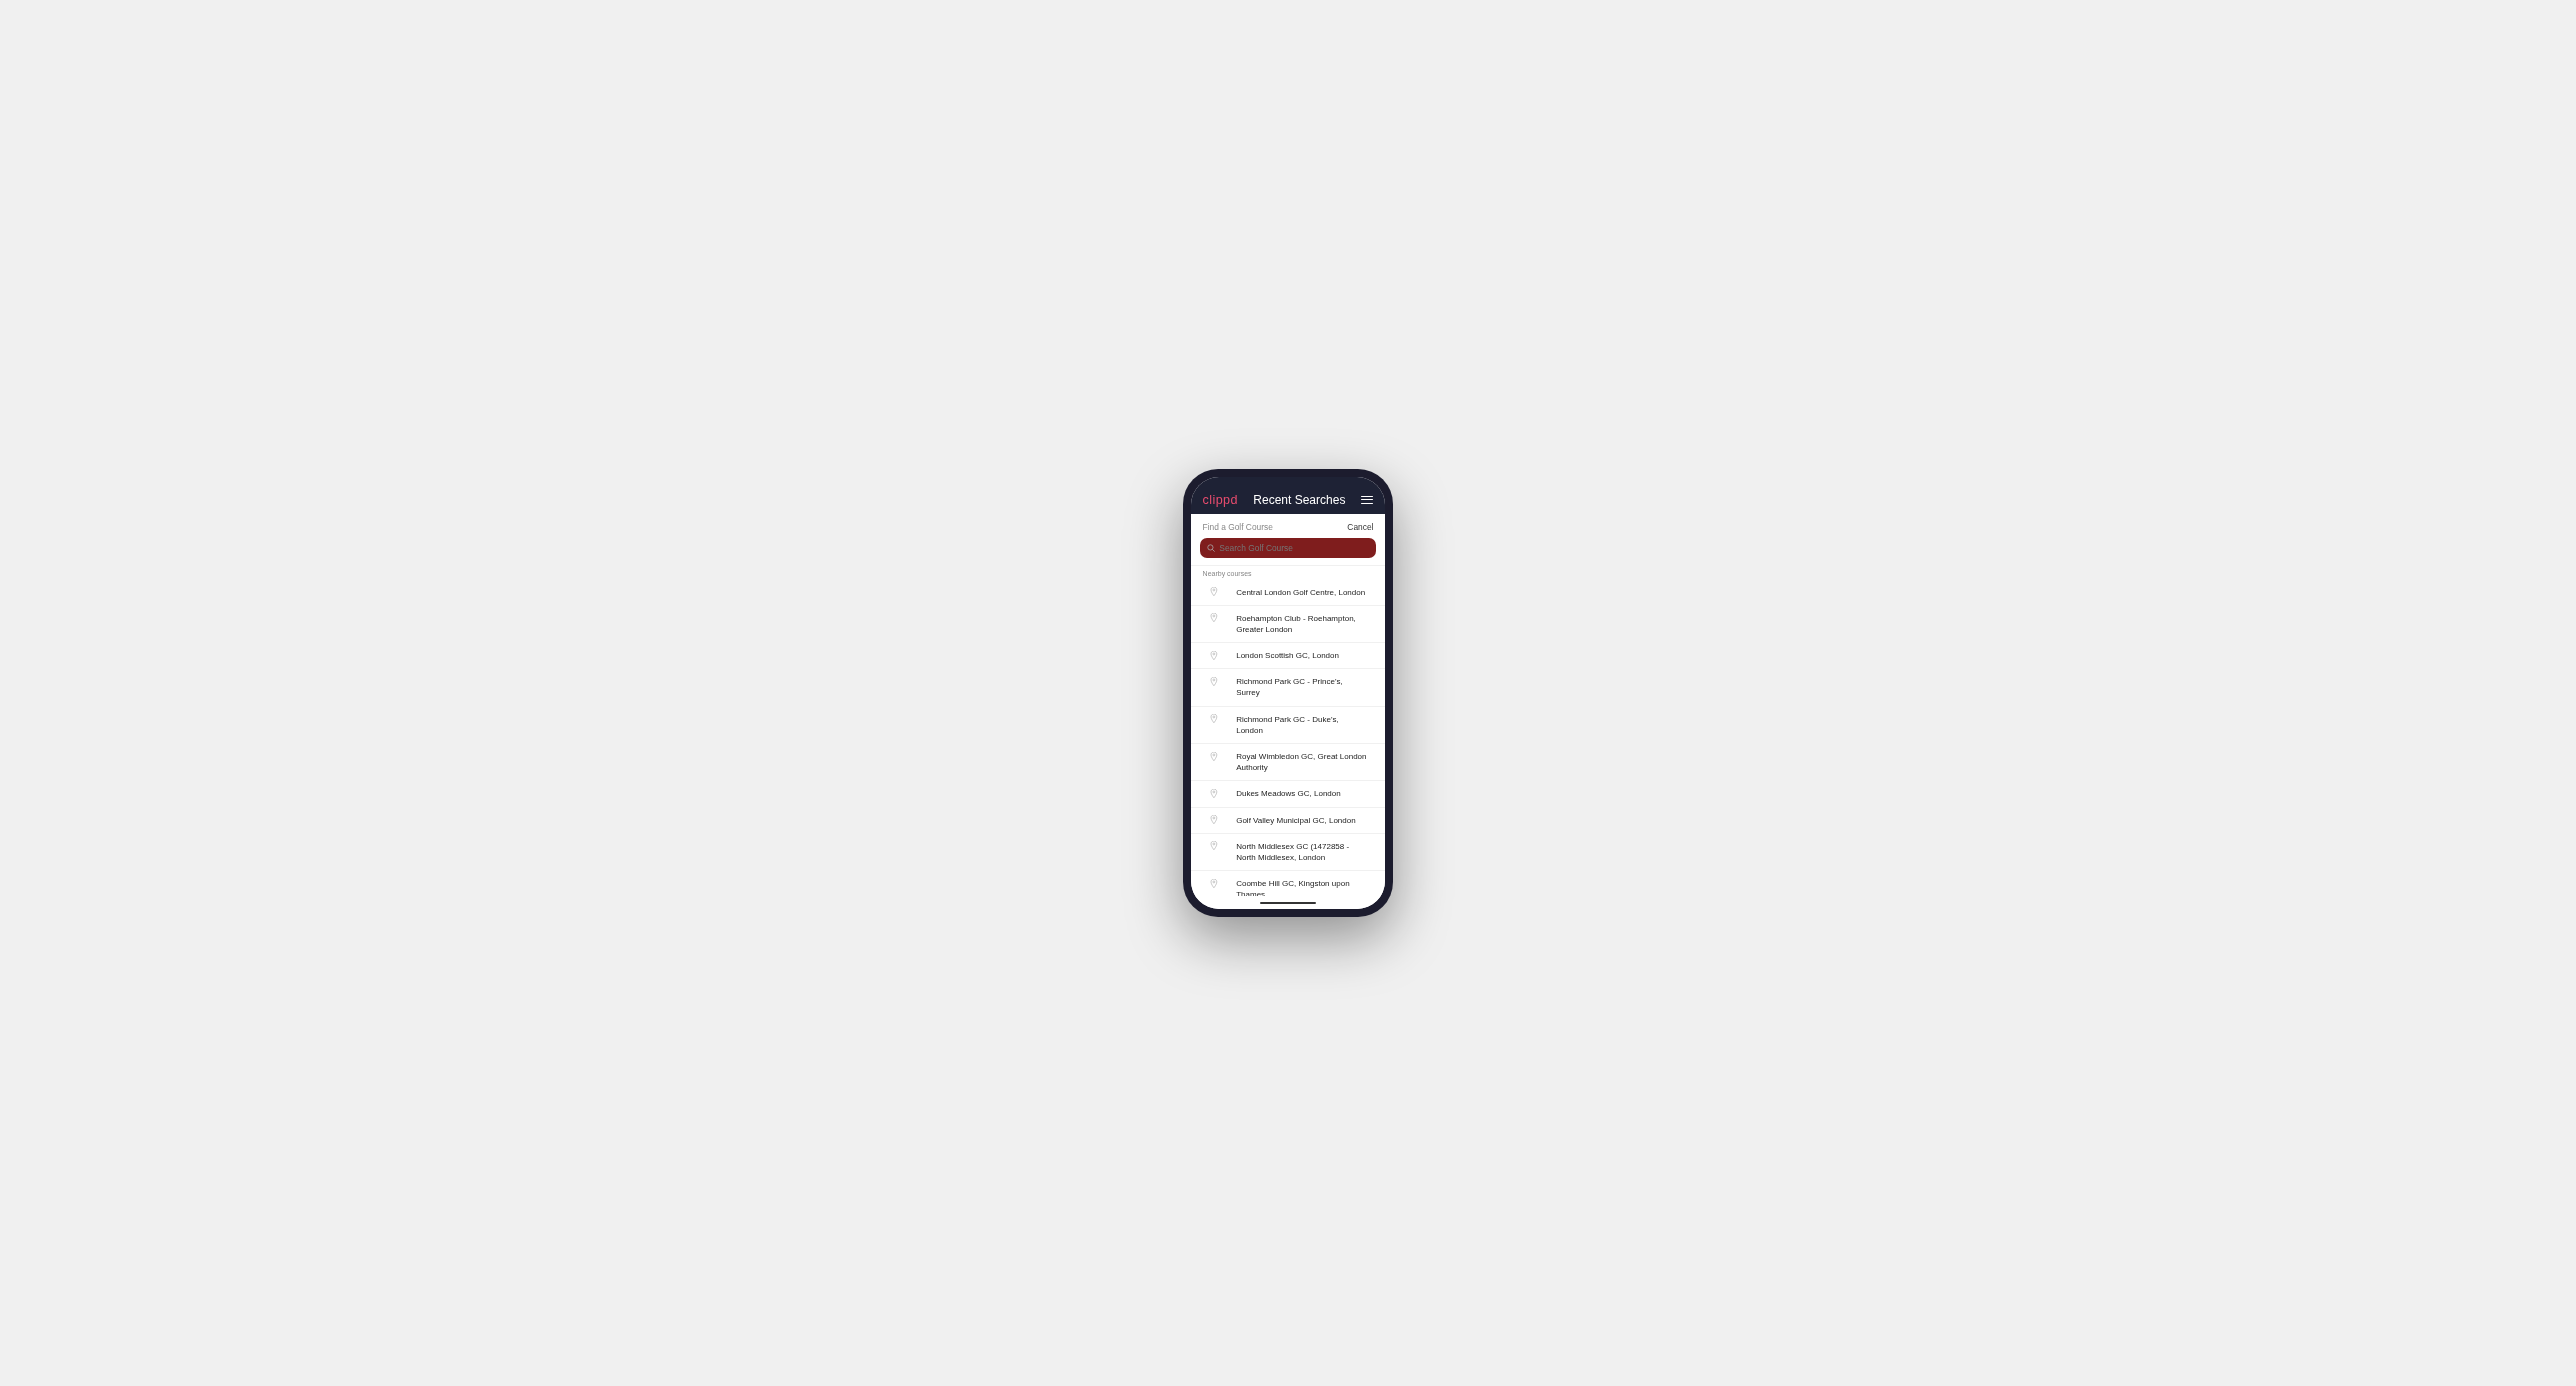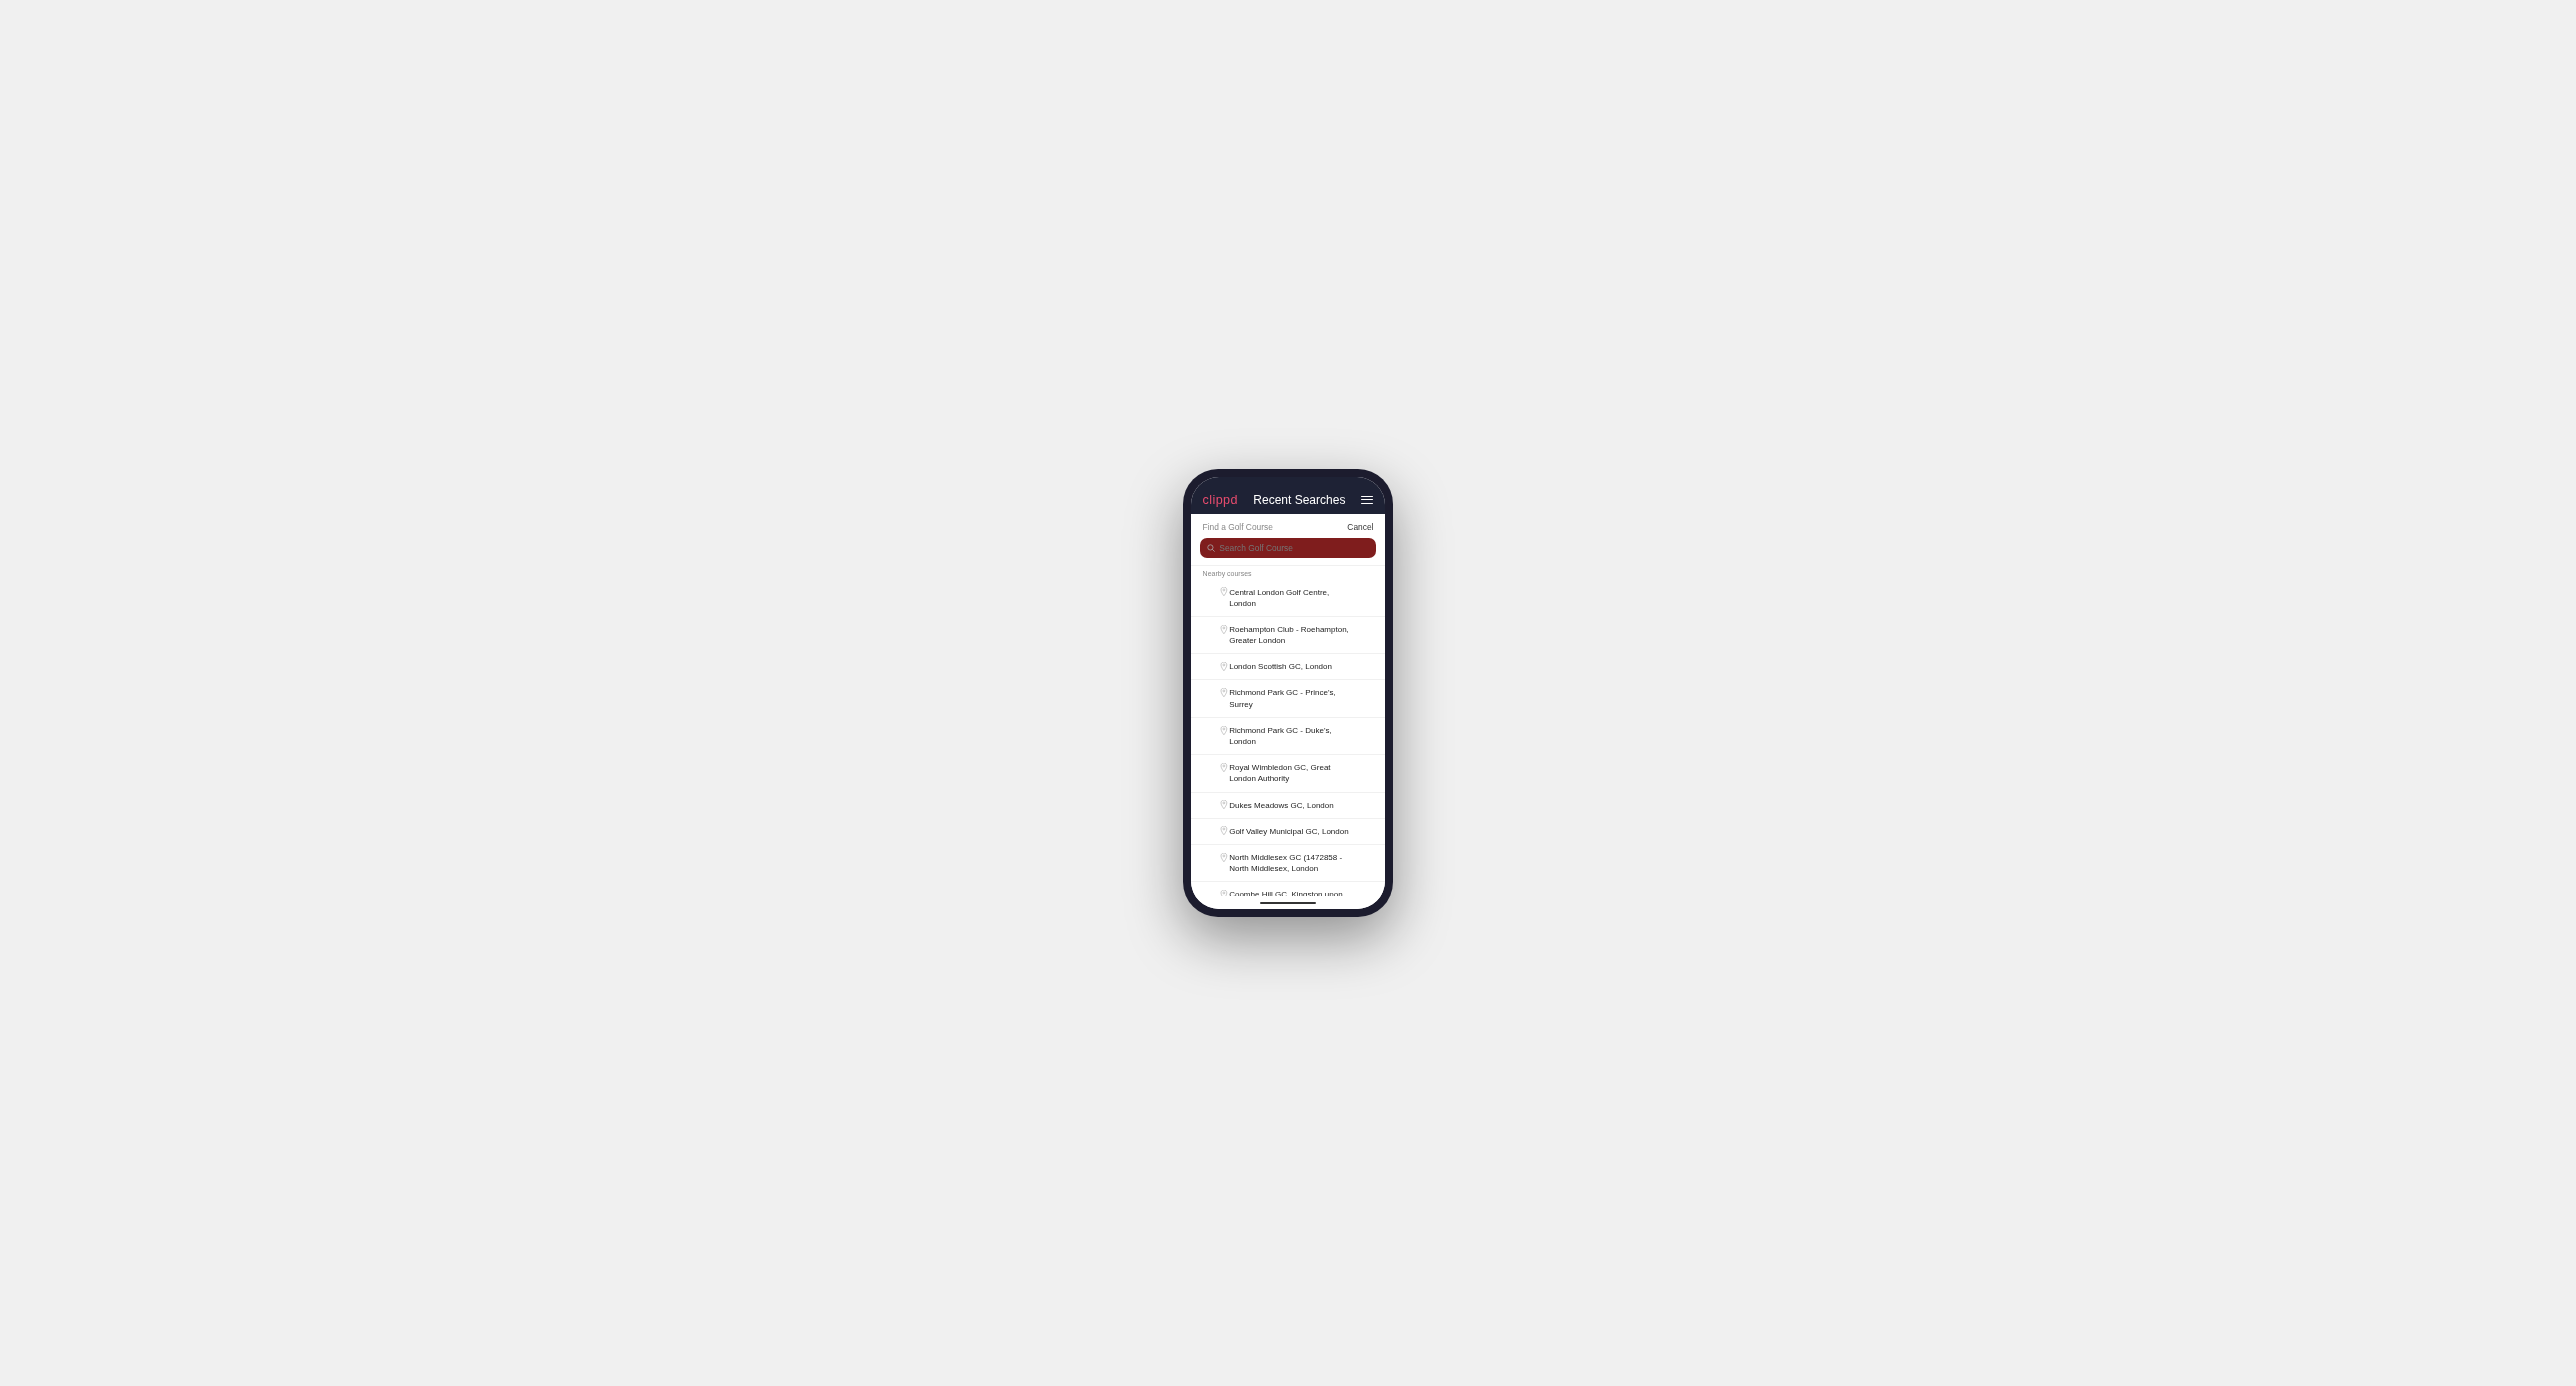--- a/index.html
+++ b/index.html
@@ -156,24 +156,24 @@
 
     
     .course-list {
       flex: 1;
       background: #fff;
     }
 
     .course-item {
       display: flex;
       align-items: flex-start;
-      padding: 7px 28px;
+      padding: 7px 18px;
       border-bottom: 0.7px solid #f0f0f0;
       cursor: pointer;
-      gap: 0;
+      gap: 17px;
     }
 
     .pin-icon {
       width: 9.8px;
       height: 9.8px;
       flex-shrink: 0;
       margin-top: 0.7px;
     }
 
     .course-name {

